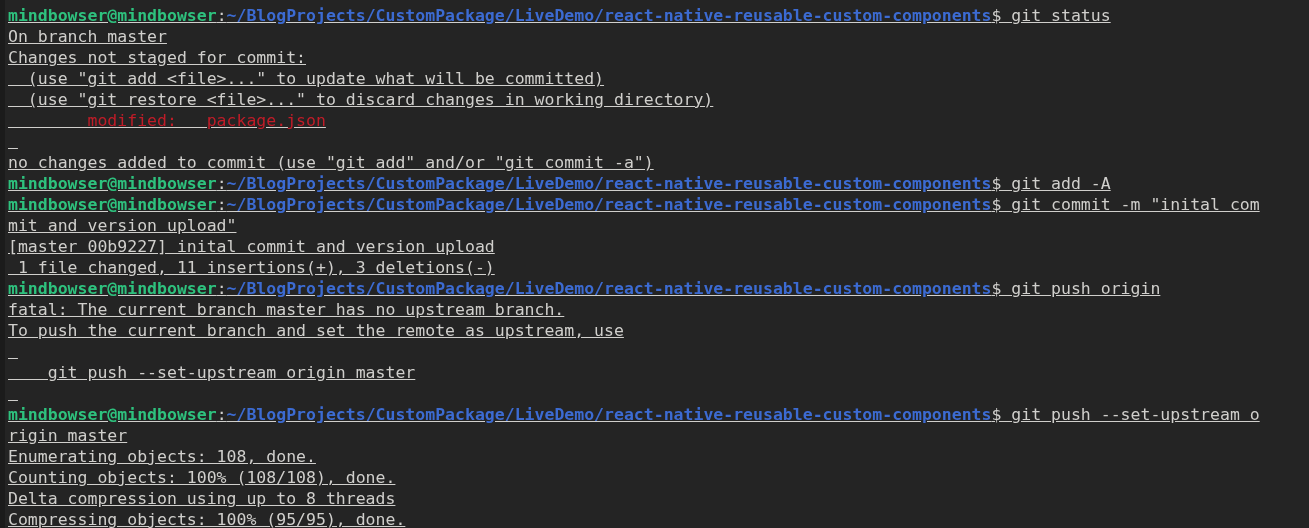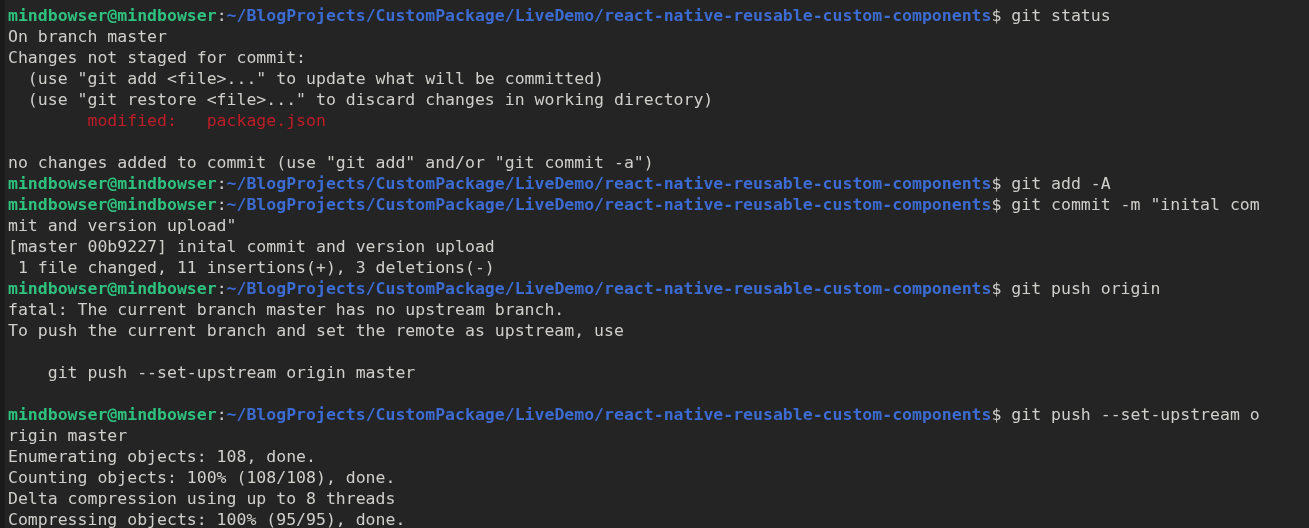--- a/index.html
+++ b/index.html
@@ -25,20 +25,21 @@
   #terminal {
     position: absolute;
     left: 8px;
     top: 5px;
     right: 0;
     white-space: pre;
   }
   .line {
     height: 21px;
     white-space: pre;
+    text-decoration: underline;
   }
   .seg-user {
     color: var(--green);
     font-weight: bold;
   }
   .seg-path {
     color: var(--blue);
     font-weight: bold;
   }
   .seg-red {

